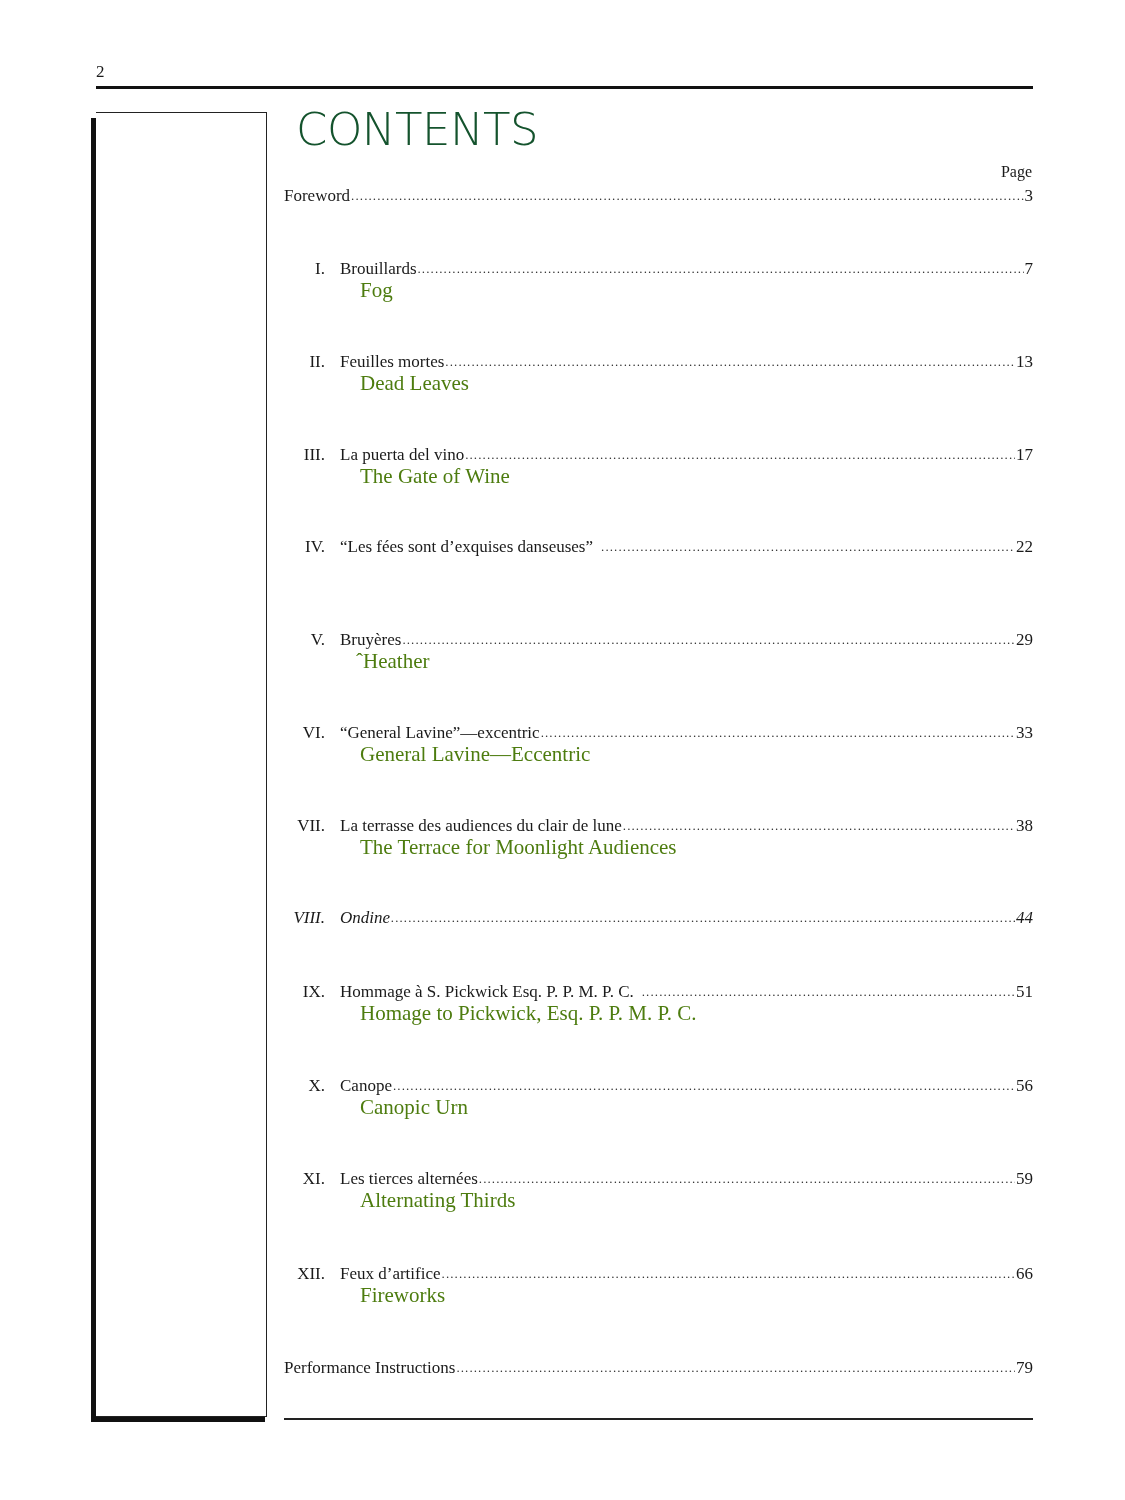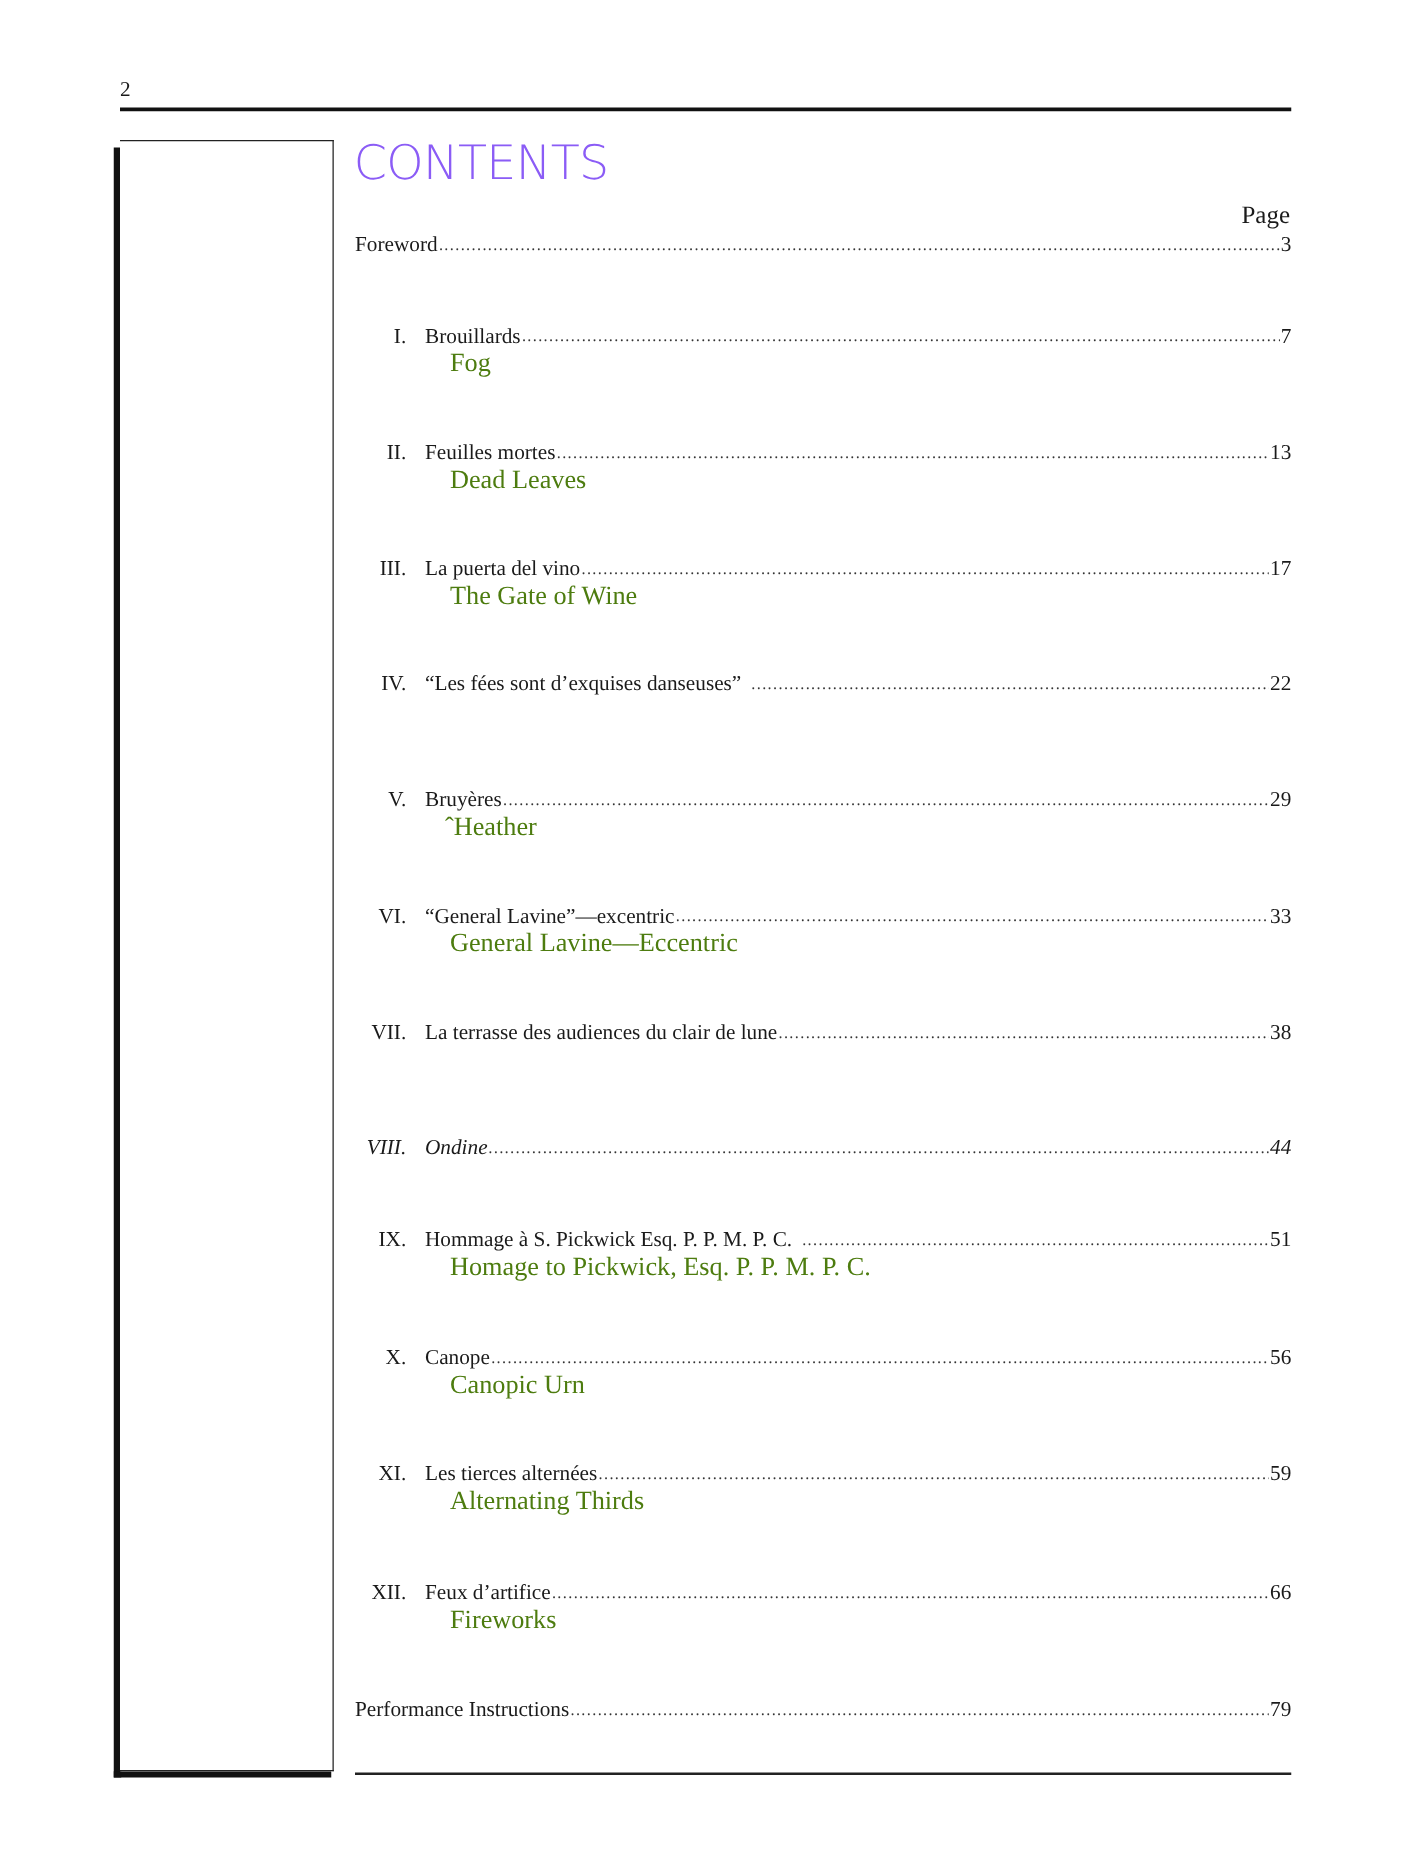--- a/index.html
+++ b/index.html
@@ -2,22 +2,22 @@
 <html><head>
 <meta charset="utf-8">
 <style>
   html, body { margin: 0; padding: 0; background: #ffffff; }
   body { width: 1125px; height: 1500px; position: relative; overflow: hidden; color: #1a1a1a; font-family: "Liberation Serif", "DejaVu Serif", serif; }
   .page-number { position: absolute; left: 96px; top: 62px; font-size: 17px; line-height: 20px; }
   .header-rule { position: absolute; left: 96px; top: 86px; width: 937px; height: 3px; background: #111; }
   .side-box { position: absolute; left: 96px; top: 112px; width: 171px; height: 1305px; border: 1.5px solid #222; border-left: none; background: #fff; box-sizing: border-box; }
   .side-box-shadow-left { position: absolute; left: 91px; top: 118px; width: 6px; height: 1304px; background: #111; }
   .side-box-shadow-bottom { position: absolute; left: 91px; top: 1417px; width: 174px; height: 5px; background: #111; }
-  .title { position: absolute; left: 283px; top: 108px; font-family: "DejaVu Sans", "Liberation Sans", sans-serif; font-weight: 300; font-size: 38px; letter-spacing: -0.5px; line-height: 44px; color: #8b5cf6; }
-  .page-col-label { position: absolute; right: 93px; top: 162px; font-size: 20px; line-height: 20px; }
+  .title { position: absolute; left: 296px; top: 108px; font-family: "DejaVu Sans", "Liberation Sans", sans-serif; font-weight: 300; font-size: 45px; letter-spacing: -0.5px; line-height: 44px; color: #14532d; }
+  .page-col-label { position: absolute; right: 93px; top: 162px; font-size: 16px; line-height: 20px; }
   .toc-entry { position: absolute; left: 284px; width: 749px; }
   .toc-line { display: flex; align-items: flex-start; font-size: 17px; line-height: 22px; }
   .toc-numeral { width: 41px; text-align: right; flex: 0 0 41px; }
   .toc-gap { flex: 0 0 15px; }
   .toc-title { white-space: nowrap; }
   .toc-leader { flex: 1 1 auto; overflow: hidden; white-space: nowrap; margin: 0 1px; font-size: 13px; letter-spacing: 1.1px; color: #333; }
   .toc-leader::after { content: "................................................................................................................................................................................................................................................................................"; }
   .toc-page { flex: 0 0 auto; text-align: right; }
   .toc-sub { margin-left: 76px; font-size: 21px; line-height: 20px; color: #4d7c0f; }
   .bottom-rule { position: absolute; left: 284px; top: 1418px; width: 749px; height: 1.5px; background: #222; }
@@ -109,20 +109,21 @@
 </div>
 
 <div class="toc-entry" style="top:815px;">
   <div class="toc-line">
     <span class="toc-numeral">VII.</span>
       <span class="toc-gap"></span>
     <span class="toc-title">La terrasse des audiences du clair de lune</span>
     <span class="toc-leader"></span>
     <span class="toc-page">38</span>
   </div>
+  <div class="toc-sub">The Terrace for Moonlight Audiences</div>
 </div>
 
 <div class="toc-entry" style="top:907px;font-style:italic;">
   <div class="toc-line">
     <span class="toc-numeral">VIII.</span>
       <span class="toc-gap"></span>
     <span class="toc-title">Ondine</span>
     <span class="toc-leader"></span>
     <span class="toc-page">44</span>
   </div>

